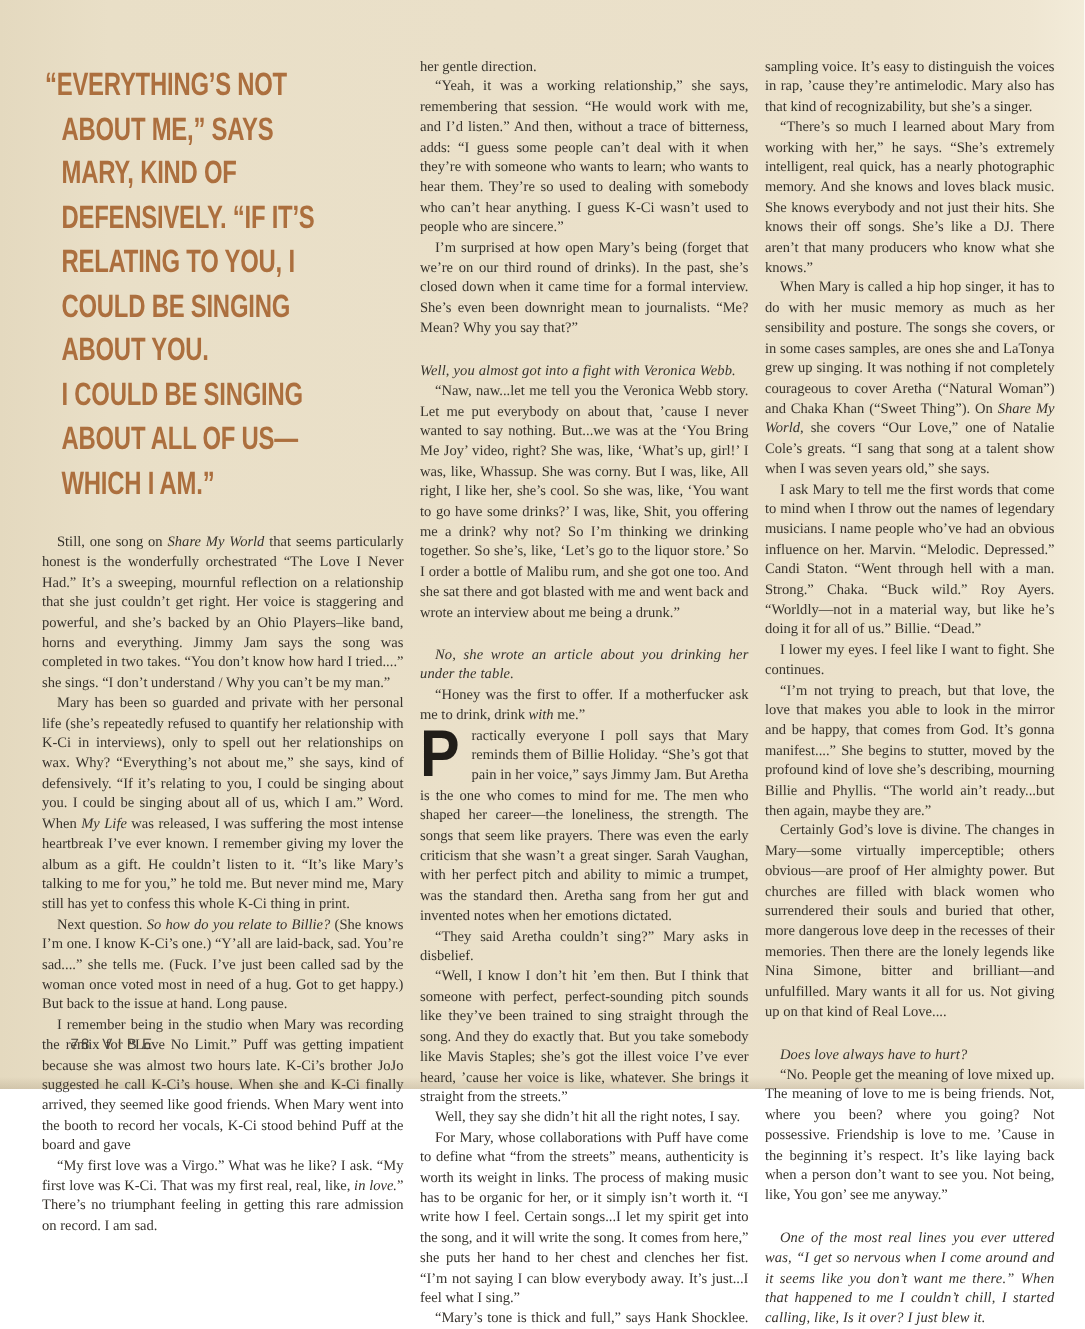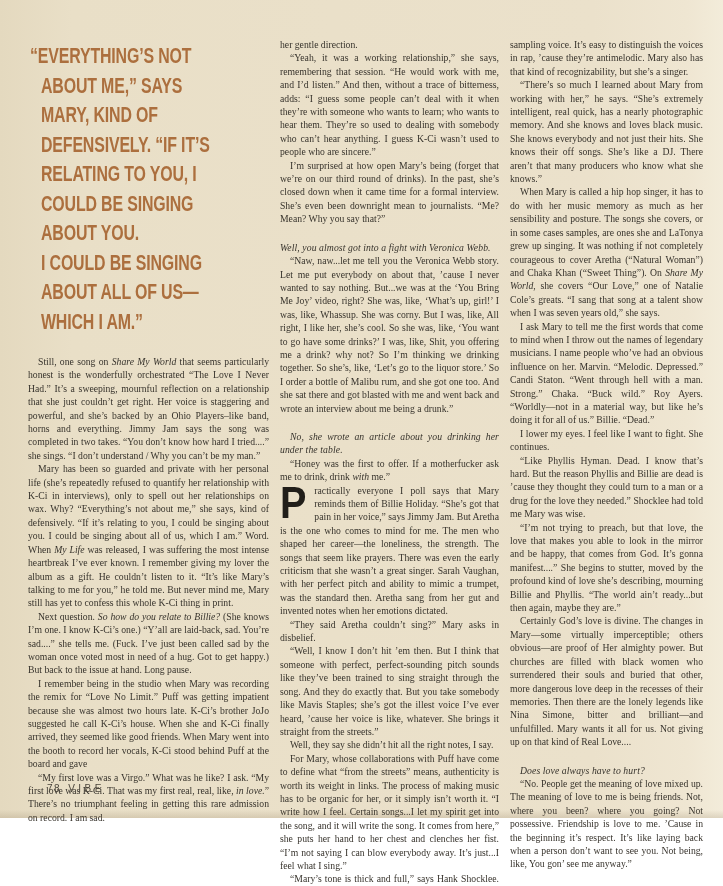--- a/index.html
+++ b/index.html
@@ -1,18 +1,18 @@
 <!DOCTYPE html>
 <html><head>
 <meta charset="utf-8">
 <style>
   html,body{margin:0;padding:0;}
   body{width:723px;height:886px;overflow:hidden;
        font-family:"Liberation Serif", serif;}
-  .page{position:relative;width:723px;height:818px;box-sizing:border-box;
+  .page{position:relative;width:723px;height:726px;box-sizing:border-box;
         background:linear-gradient(90deg,#e4d9bf 0%,#e9dfc7 10%,#ebe1cb 82%,#efe6d2 95%,#f3ecda 100%);
         color:#37332c;}
   .page::after{content:"";position:absolute;left:0;right:0;bottom:0;height:8px;
         background:linear-gradient(180deg,rgba(0,0,0,0) 0%,rgba(120,100,70,.18) 100%);pointer-events:none;}
   .content{display:flex;gap:11px;padding:38px 20px 0 28px;box-sizing:border-box;}
   .col{box-sizing:border-box;}
   .col-left{flex:0 0 216px;}
   .col-mid{flex:0 0 219px;}
   .col-right{flex:1 1 auto;}
 
@@ -88,21 +88,20 @@
         </div>
     </div>
 
     <div class="col col-right">
       <div id="col-right-paras">
           <p class="para flush">sampling voice. It’s easy to distinguish the voices in rap, ’cause they’re antimelodic. Mary also has that kind of recognizability, but she’s a singer.</p>
           <p class="para">“There’s so much I learned about Mary from working with her,” he says. “She’s extremely intelligent, real quick, has a nearly photographic memory. And she knows and loves black music. She knows everybody and not just their hits. She knows their off songs. She’s like a DJ. There aren’t that many producers who know what she knows.”</p>
           <p class="para">When Mary is called a hip hop singer, it has to do with her music memory as much as her sensibility and posture. The songs she covers, or in some cases samples, are ones she and LaTonya grew up singing. It was nothing if not completely courageous to cover Aretha (“Natural Woman”) and Chaka Khan (“Sweet Thing”). On <i>Share My World</i>, she covers “Our Love,” one of Natalie Cole’s greats. “I sang that song at a talent show when I was seven years old,” she says.</p>
           <p class="para">I ask Mary to tell me the first words that come to mind when I throw out the names of legendary musicians. I name people who’ve had an obvious influence on her. Marvin. “Melodic. Depressed.” Candi Staton. “Went through hell with a man. Strong.” Chaka. “Buck wild.” Roy Ayers. “Worldly—not in a material way, but like he’s doing it for all of us.” Billie. “Dead.”</p>
           <p class="para">I lower my eyes. I feel like I want to fight. She continues.</p>
-          <p class="para">“Like Phyllis Hyman. Dead. I know that’s hard. But the reason Phyllis and Billie are dead is ’cause they thought they could turn to a man or a drug for the love they needed.” Shocklee had told me Mary was wise.</p>
           <p class="para">“I’m not trying to preach, but that love, the love that makes you able to look in the mirror and be happy, that comes from God. It’s gonna manifest....” She begins to stutter, moved by the profound kind of love she’s describing, mourning Billie and Phyllis. “The world ain’t ready...but then again, maybe they are.”</p>
           <p class="para">Certainly God’s love is divine. The changes in Mary—some virtually imperceptible; others obvious—are proof of Her almighty power. But churches are filled with black women who surrendered their souls and buried that other, more dangerous love deep in the recesses of their memories. Then there are the lonely legends like Nina Simone, bitter and brilliant—and unfulfilled. Mary wants it all for us. Not giving up on that kind of Real Love....</p>
           <p class="para question">Does love always have to hurt?</p>
           <p class="para">“No. People get the meaning of love mixed up. The meaning of love to me is being friends. Not, where you been? where you going? Not possessive. Friendship is love to me. ’Cause in the beginning it’s respect. It’s like laying back when a person don’t want to see you. Not being, like, You gon’ see me anyway.”</p>
           <p class="para question">One of the most real lines you ever uttered was, “I get so nervous when I come around and it seems like you don’t want me there.” When that happened to me I couldn’t chill, I started calling, like, Is it over? I just blew it.</p>
         </div>
     </div>
 
   </div>
 

